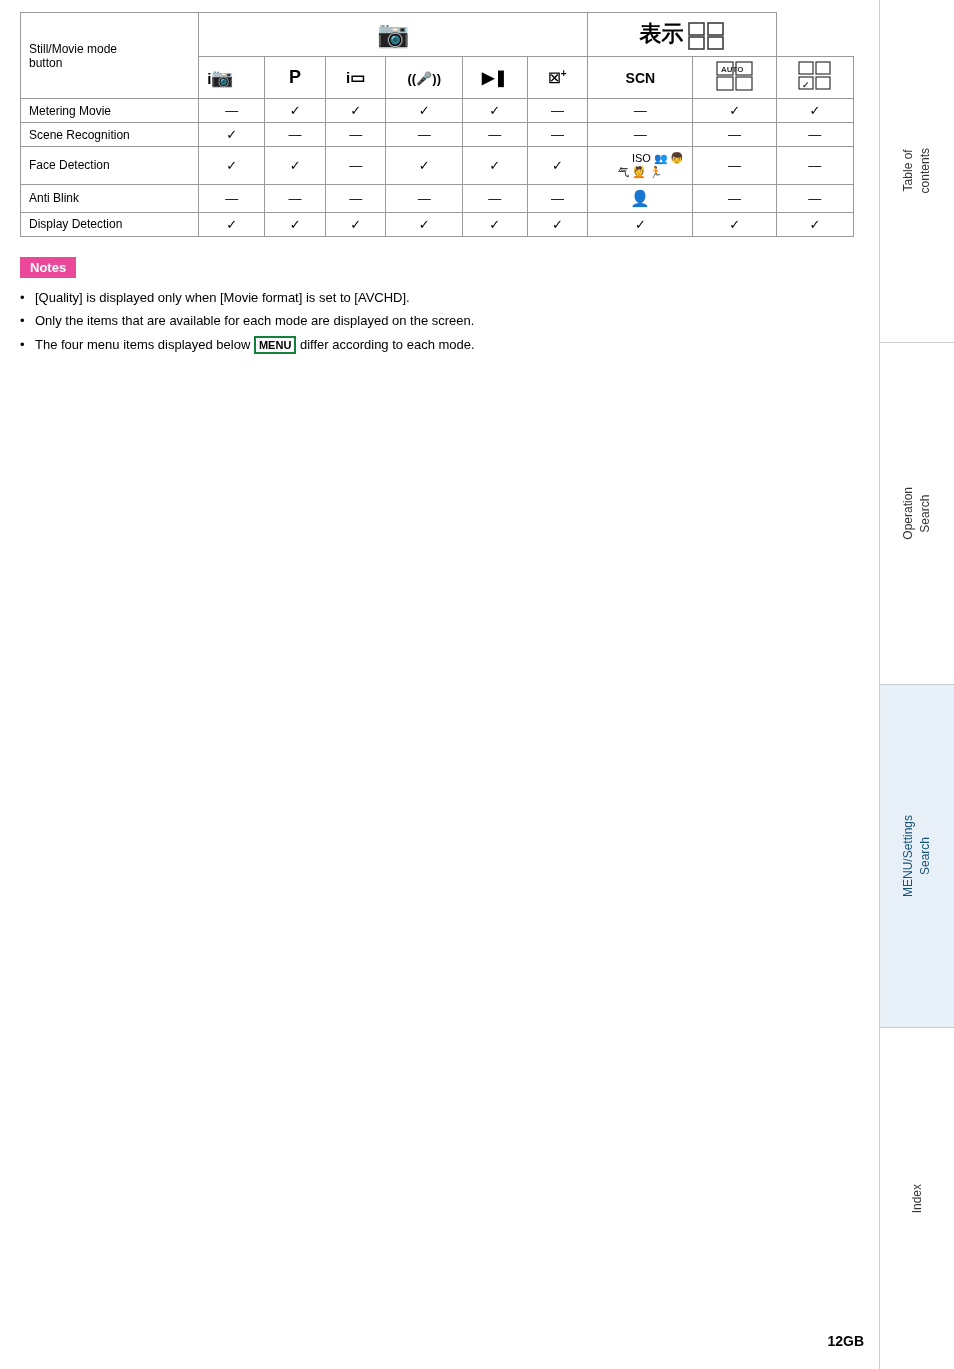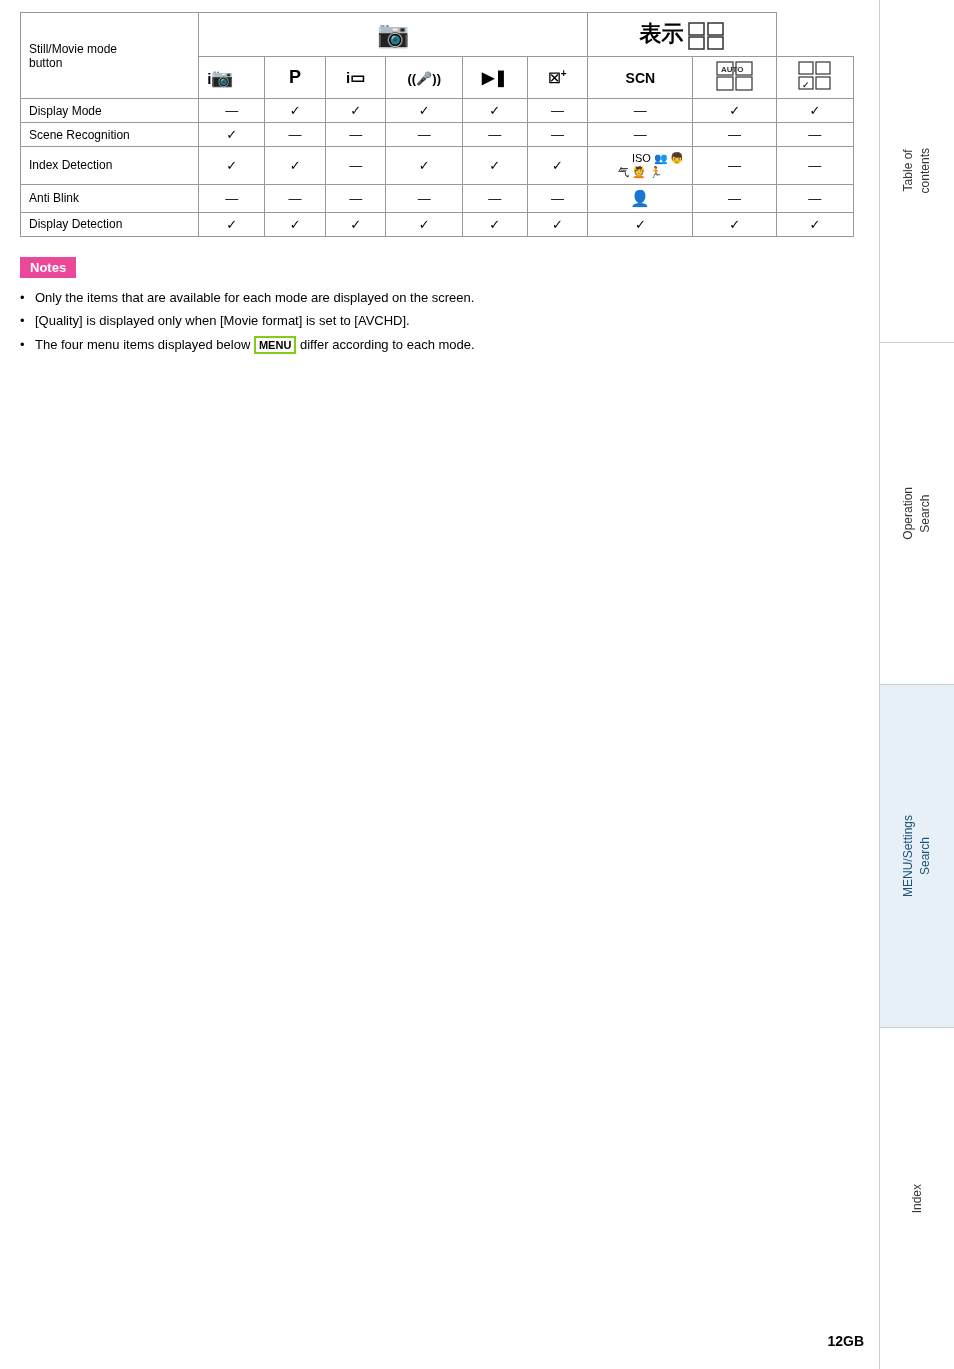--- a/index.html
+++ b/index.html
@@ -70,21 +70,21 @@
       line-height: 1.5;
     }
     .notes-list li::before {
       content: "•";
       position: absolute;
       left: 0;
     }
 
     .menu-inline {
       display: inline-block;
-      border: 2px solid #84cc16;
+      border: 2px solid #15803d;
       padding: 0px 3px;
       font-size: 11px;
       font-weight: bold;
       vertical-align: middle;
       line-height: 1.3;
     }
 
     
     .right-sidebar {
       position: absolute;
@@ -230,21 +230,21 @@
             <rect x="1" y="1" width="14" height="12" fill="none" stroke="#333" stroke-width="1.2"></rect>
             <rect x="18" y="1" width="14" height="12" fill="none" stroke="#333" stroke-width="1.2"></rect>
             <rect x="1" y="16" width="14" height="12" fill="none" stroke="#333" stroke-width="1.2"></rect>
             <rect x="18" y="16" width="14" height="12" fill="none" stroke="#333" stroke-width="1.2"></rect>
             <text x="4" y="27" font-size="9" fill="#333" font-weight="bold">✓</text>
           </svg>
         </td>
       </tr>
 
       <tr>
-        <td>Display Mode</td>
+        <td>Metering Movie</td>
         <td>—</td>
         <td>✓</td>
         <td>✓</td>
         <td>✓</td>
         <td>✓</td>
         <td>—</td>
         <td>—</td>
         <td>✓</td>
         <td>✓</td>
       </tr>
@@ -256,21 +256,21 @@
         <td>—</td>
         <td>—</td>
         <td>—</td>
         <td>—</td>
         <td>—</td>
         <td>—</td>
         <td>—</td>
       </tr>
 
       <tr>
-        <td>Index Detection</td>
+        <td>Face Detection</td>
         <td>✓</td>
         <td>✓</td>
         <td>—</td>
         <td>✓</td>
         <td>✓</td>
         <td>✓</td>
         <td>
           <div class="scn-faces">
             <div style="font-size:11px;text-align:right;">ISO 👥 👦</div>
             <div style="font-size:11px;">气 💆 🏃</div>
@@ -306,22 +306,22 @@
         <td>✓</td>
         <td>✓</td>
         <td>✓</td>
       </tr>
     </tbody>
   </table>
 
   <div class="notes-section">
     <div class="notes-box">Notes</div>
     <ul class="notes-list">
+      <li>[Quality] is displayed only when [Movie format] is set to [AVCHD].</li>
       <li>Only the items that are available for each mode are displayed on the screen.</li>
-      <li>[Quality] is displayed only when [Movie format] is set to [AVCHD].</li>
       <li>
         The four menu items displayed below <span class="menu-inline">MENU</span> differ according to each mode.
       </li>
     </ul>
   </div>
 </div>
 
 <div class="page-number">12GB</div>
 
 </body></html>

